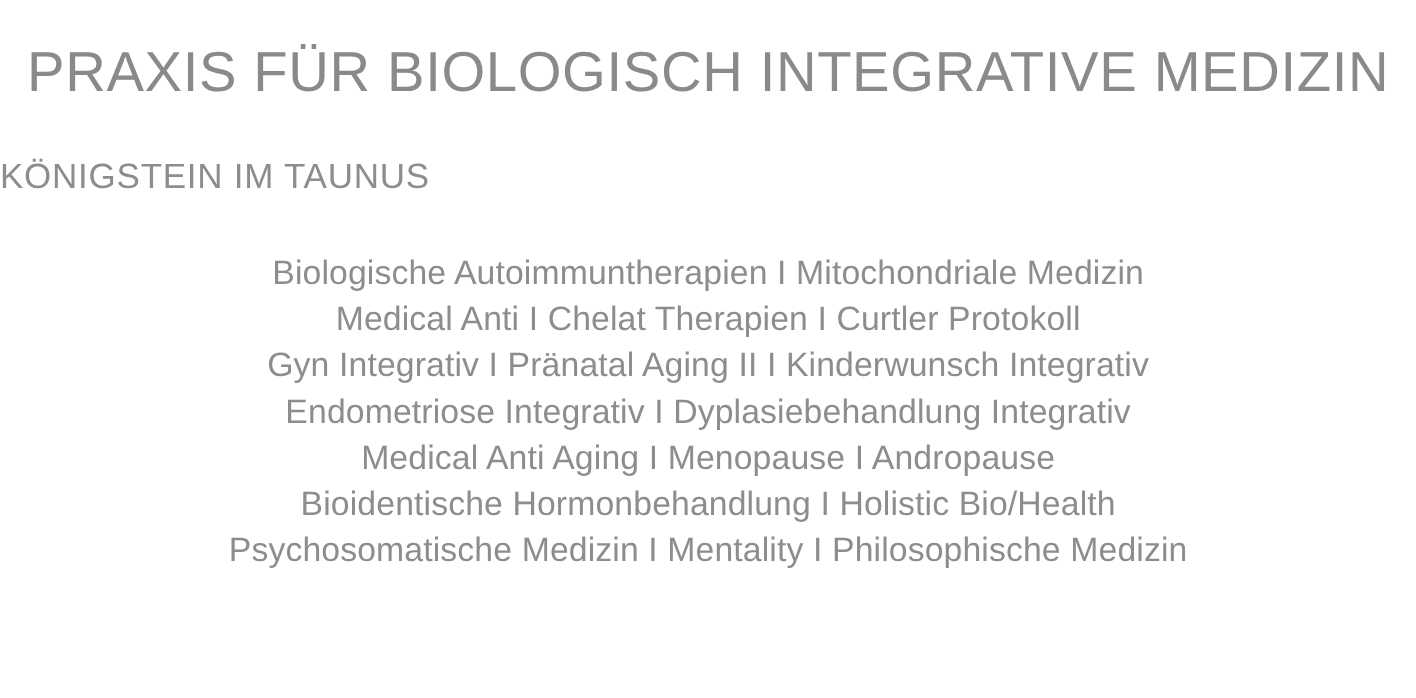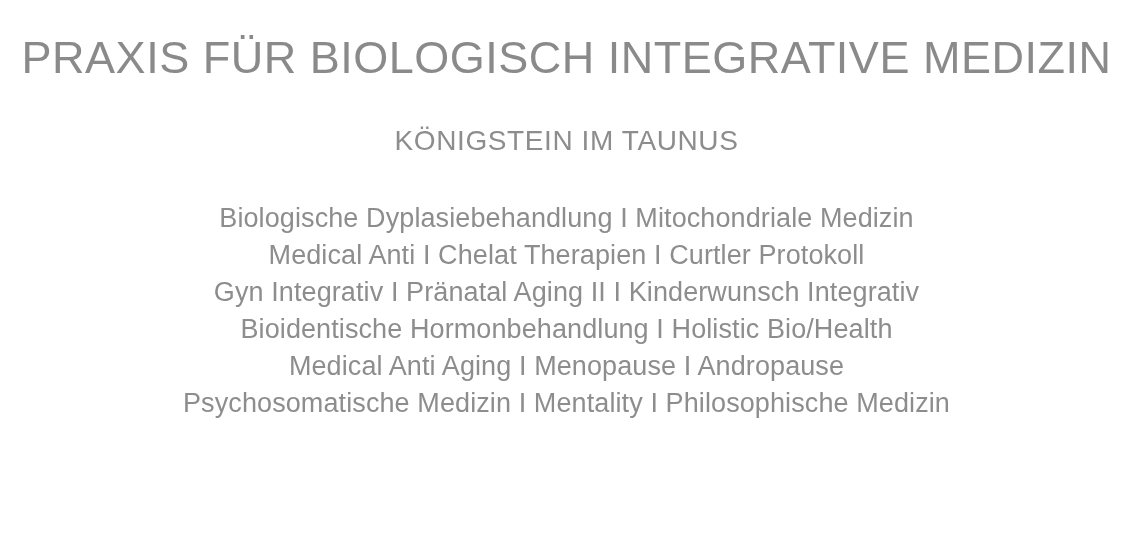--- a/index.html
+++ b/index.html
@@ -26,21 +26,21 @@
     font-size: 45px;
     font-weight: 400;
     letter-spacing: 0.5px;
     color: #8a8a8a;
     margin: 0;
     padding-top: 34px;
     line-height: 1.06;
     white-space: nowrap;
   }
   .subheadline {
-    text-align: center;
+    text-align: left;
     font-size: 28px;
     font-weight: 400;
     letter-spacing: 0.6px;
     color: #8d8d8d;
     margin: 0;
     padding-top: 44px;
     line-height: 1.1;
   }
   .services {
     margin: 0;
@@ -66,21 +66,22 @@
 </head>
 <body>
 
 <div class="page">
 
   <h1 class="headline">PRAXIS FÜR BIOLOGISCH INTEGRATIVE MEDIZIN</h1>
 
   <h2 class="subheadline">KÖNIGSTEIN IM TAUNUS</h2>
 
   <ul class="services">
-    <li>Biologische Dyplasiebehandlung I Mitochondriale Medizin</li>
+    <li>Biologische Autoimmuntherapien I Mitochondriale Medizin</li>
     <li>Medical Anti I Chelat Therapien I Curtler Protokoll</li>
     <li>Gyn Integrativ I Pränatal Aging II I Kinderwunsch Integrativ</li>
+    <li>Endometriose Integrativ I Dyplasiebehandlung Integrativ</li>
+    <li>Medical Anti Aging I Menopause I Andropause</li>
     <li>Bioidentische Hormonbehandlung I Holistic Bio/Health</li>
-    <li>Medical Anti Aging I Menopause I Andropause</li>
     <li>Psychosomatische Medizin I Mentality I Philosophische Medizin</li>
   </ul>
 
 </div>
 
 </body></html>

